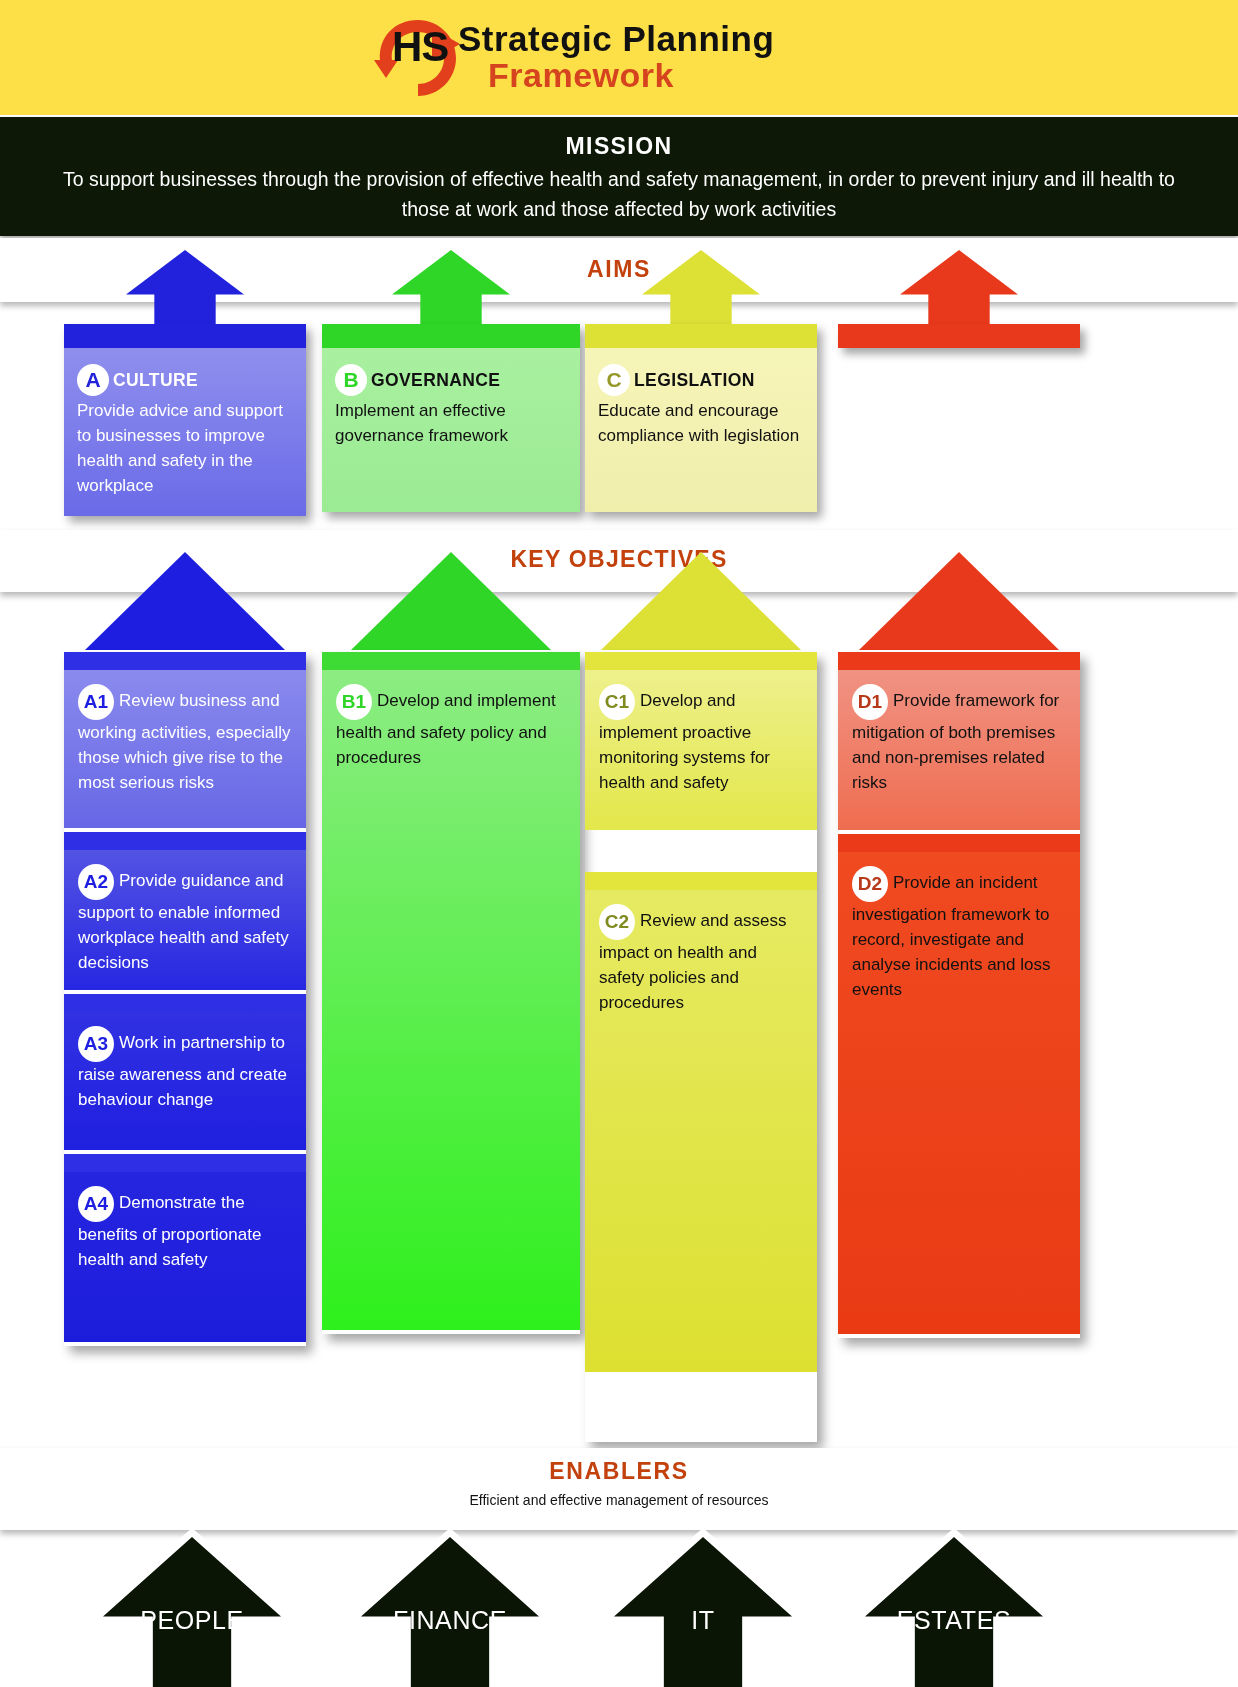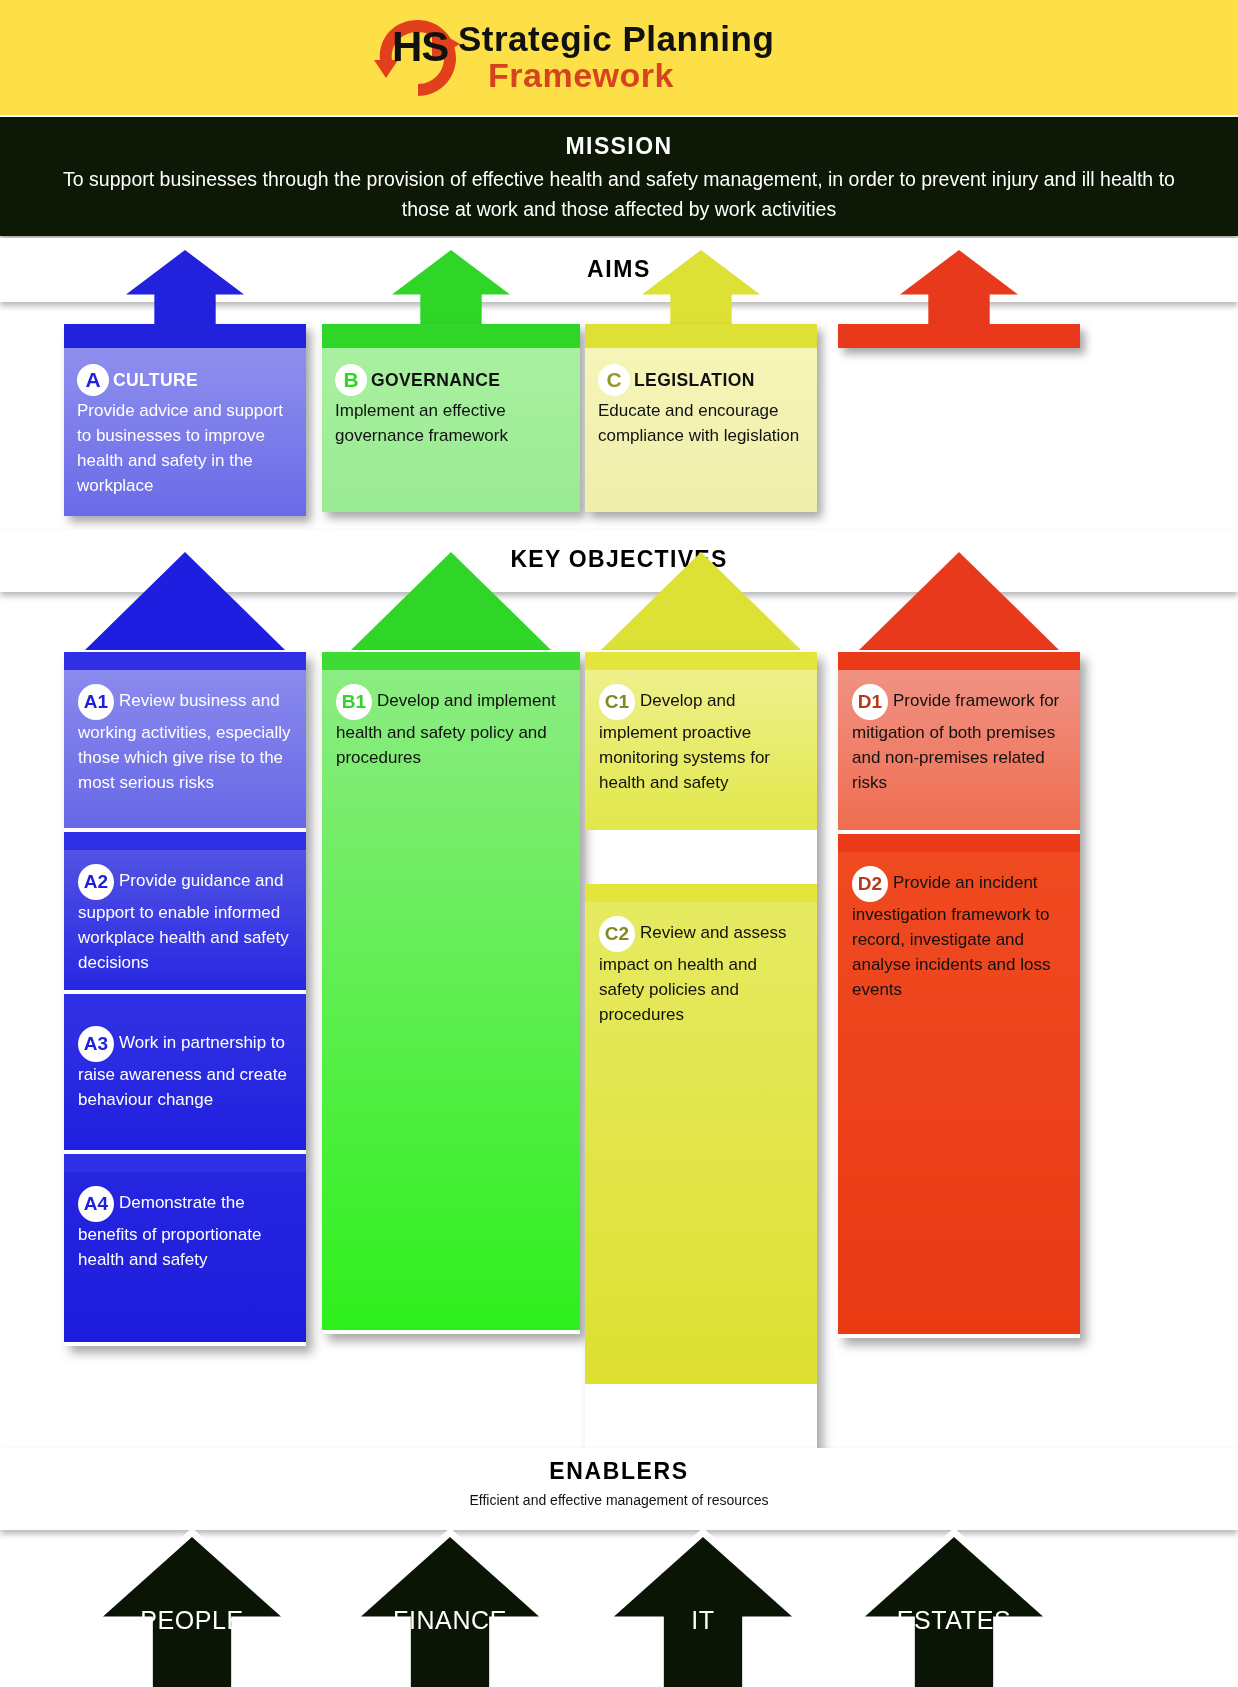--- a/index.html
+++ b/index.html
@@ -31,21 +31,21 @@
   
   .band{
     position:absolute;left:0;width:1238px;background:#ffffff;
     box-shadow:0 4px 6px rgba(0,0,0,.28);
   }
   .band-aims{top:238px;height:64px;}
   .band-keyobj{top:530px;height:62px;}
   .band-enablers{top:1448px;height:82px;}
   .band-label{
     position:absolute;left:0;width:1238px;text-align:center;
-    font-weight:bold;color:#000000;
+    font-weight:bold;color:#c2410c;
   }
   .band-label.aims{top:18px;font-size:23px;letter-spacing:1.6px;}
   .band-label.keyobj{top:16px;font-size:23px;letter-spacing:1.3px;}
   .band-label.enab{top:10px;font-size:23px;letter-spacing:1.6px;}
   .band-sub{
     position:absolute;left:0;width:1238px;text-align:center;top:44px;
     font-size:14px;color:#131313;
   }
 
   
@@ -221,21 +221,21 @@
             <div class="ko-body" style="background: linear-gradient(rgb(140, 236, 130), rgb(46, 240, 28)); height: 660px; box-sizing: border-box; color: rgb(17, 17, 17);">
               <div class="ko-text"><span class="badge big" style="color: rgb(47, 214, 40); vertical-align: middle; font-size: 19px;">B1</span>Develop and implement health and safety policy and procedures</div>
             </div>
           </div>
         </div>
         <div class="ko-foot" style="background: rgb(31, 190, 26); top: 898px;"></div>
       </div>
       <div class="ko-col" style="left: 585px; width: 232px;">
         <div class="tri-arrow ko-arrow" style="background: rgb(221, 224, 53);"></div>
         <div class="ko-stack">
-          <div class="ko-box" style="height: 216px; margin-bottom: 16px;">
+          <div class="ko-box" style="height: 216px; margin-bottom: 4px;">
             <div class="ko-cap" style="background: rgb(227, 228, 60);"></div>
             <div class="ko-body" style="background: linear-gradient(rgb(238, 240, 140), rgb(226, 231, 74)); height: 160px; box-sizing: border-box; color: rgb(17, 17, 17);">
               <div class="ko-text"><span class="badge big" style="color: rgb(127, 138, 31); vertical-align: middle; font-size: 19px;">C1</span>Develop and implement proactive monitoring systems for health and safety</div>
             </div>
           </div>
           <div class="ko-box" style="height: 568px; margin-bottom: 2px;">
             <div class="ko-cap" style="background: rgb(227, 228, 60);"></div>
             <div class="ko-body" style="background: linear-gradient(rgb(230, 234, 98), rgb(221, 224, 48)); height: 482px; box-sizing: border-box; color: rgb(17, 17, 17);">
               <div class="ko-text"><span class="badge big" style="color: rgb(127, 138, 31); vertical-align: middle; font-size: 19px;">C2</span>Review and assess impact on health and safety policies and procedures</div>
             </div>

